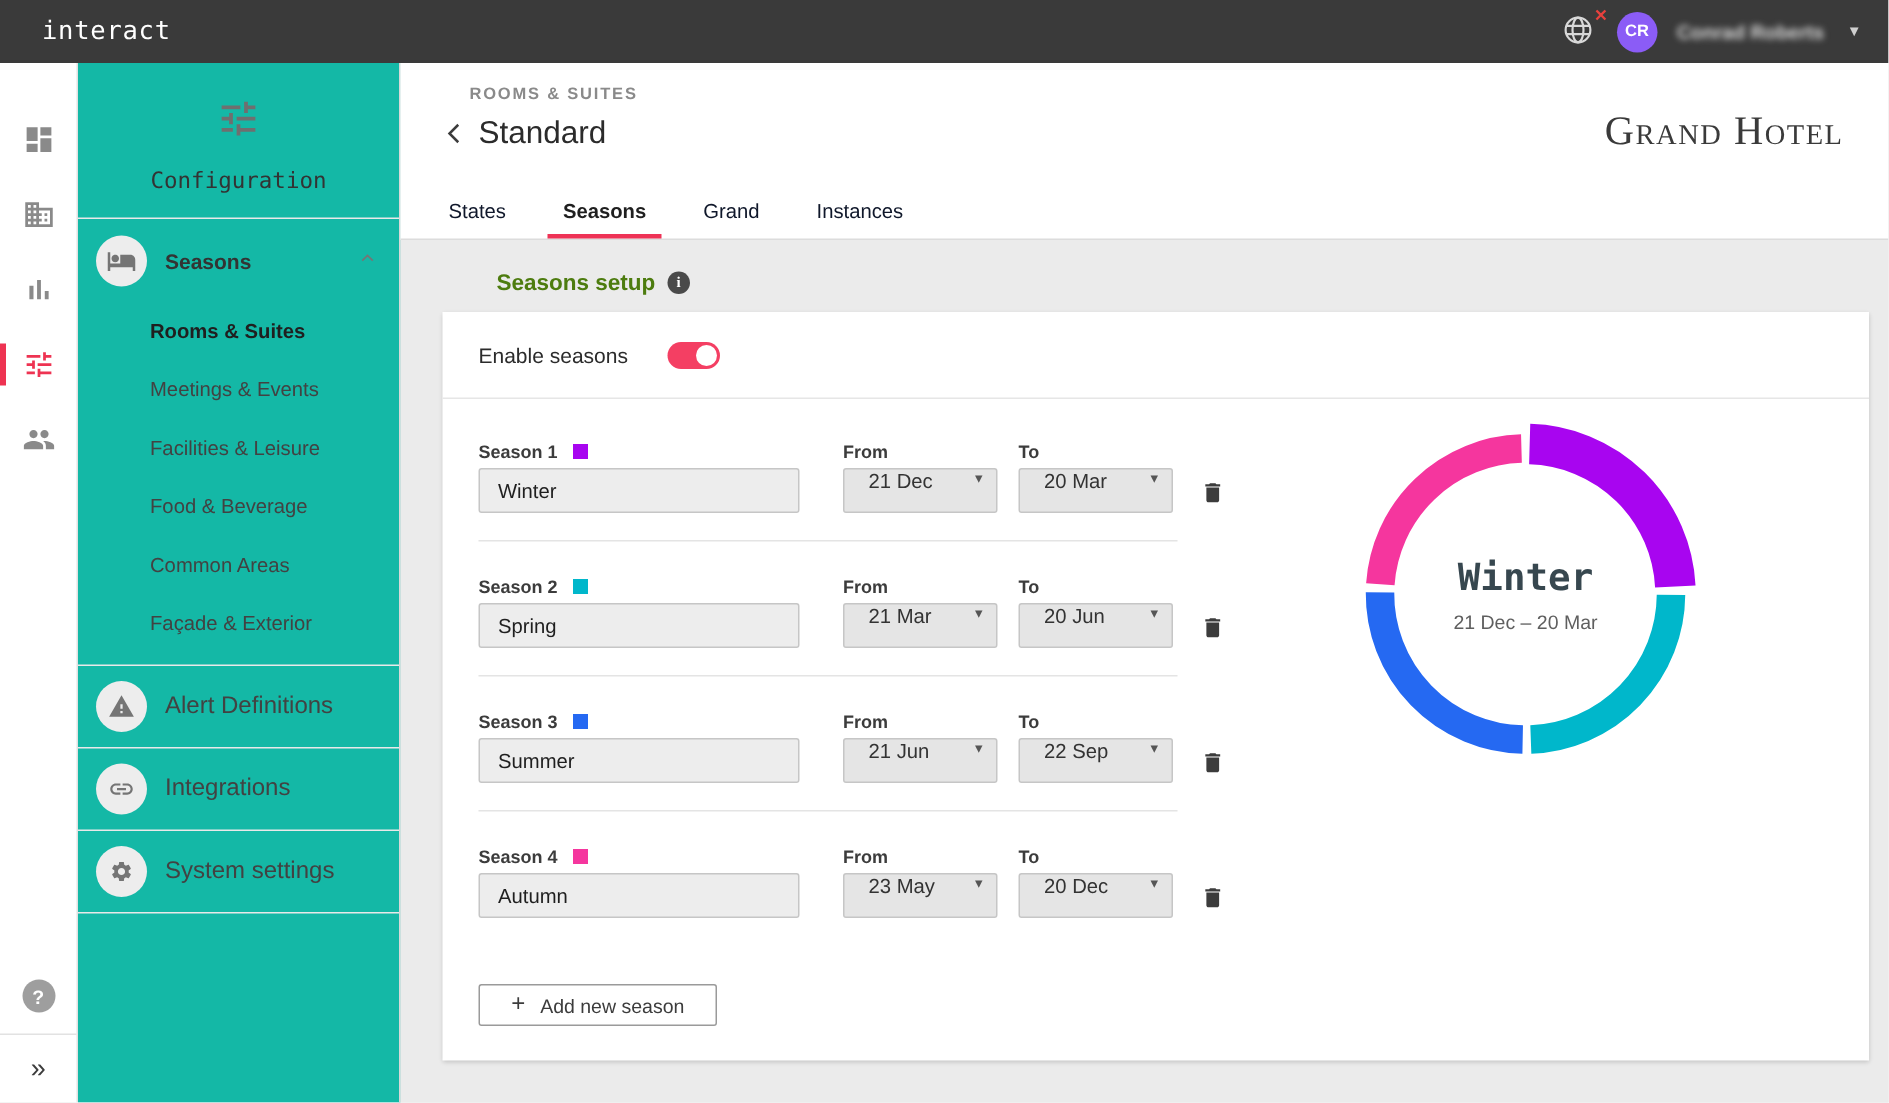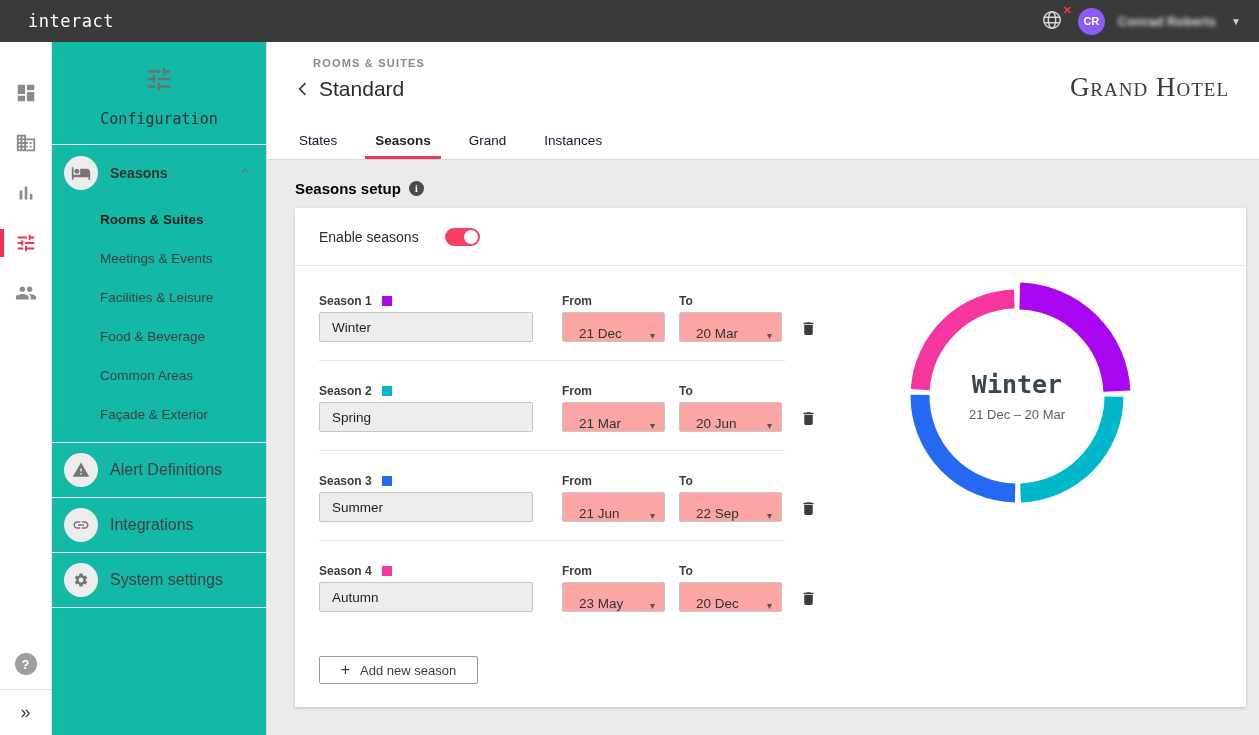--- a/index.html
+++ b/index.html
@@ -75,21 +75,21 @@
     font-size:27px; color:#3a3a3a; letter-spacing:1px; line-height:1; }
   .tabs { display:flex; gap:34px; margin:auto 0 0 30px; }
   .tab { padding:8px 2px 11px; font-size:13.5px; color:#0f172a; position:relative;
     cursor:pointer; }
   .tab.active { color:#1f1f1f; font-weight:bold; }
   .tab.active::after { content:""; position:absolute; left:-8px; right:-8px;
     bottom:0; height:3px; background:#ee3356; }
 
   .content { padding:20px 12px 0 28px; }
   .section-title-row { display:flex; align-items:center; gap:8px; margin-bottom:11px; }
-  .section-title { font-size:15px; color:#000000; font-weight:bold; }
+  .section-title { font-size:15px; color:#4d7c0f; font-weight:bold;margin-left:36px; }
   .info-icon { width:15px; height:15px; border-radius:50%; background:#4a4a4a;
     color:#fff; font-size:10px; font-weight:bold; display:flex;
     align-items:center; justify-content:center; cursor:pointer;
     font-family:"Liberation Serif", serif; }
 
   .card { background:#fff; box-shadow:0 1px 3px rgba(0,0,0,.18); width:951px; }
   .enable-row { height:58px; display:flex; align-items:center; gap:26px;
     padding:0 24px; border-bottom:1px solid #e6e6e6; }
   .enable-label { font-size:14px; color:#2b2b2b; }
   .toggle { width:35px; height:18px; border-radius:9px; background:#f43f63;
@@ -100,22 +100,22 @@
   .card-body { position:relative; padding:24px 24px 23px; }
   .season-row { display:flex; align-items:flex-start; }
   .col-name { width:214px; margin-right:29px; }
   .col-date { width:103px; margin-right:14px; }
   .lbl-line { height:22px; display:flex; align-items:center; font-size:12px;
     font-weight:bold; color:#3c3c3c; }
   .swatch { width:10px; height:10px; margin-left:10px; display:inline-block; }
   .txt-input { width:214px; height:30px; background:#ededed;
     border:1px solid #c6c6c6; border-radius:2px; padding:0 12px; font-size:13.5px;
     color:#1f1f1f; font-family:"Liberation Sans", sans-serif; }
-  .select { width:103px; height:30px; background:#fca5a5; border:1px solid #c6c6c6;
-    border-radius:2px; display:flex; align-items:flex-end;
+  .select { width:103px; height:30px; background:#e5e5e5; border:1px solid #c6c6c6;
+    border-radius:2px; display:flex; align-items:flex-start;
     justify-content:space-between; padding:0 9px 0 16px; font-size:13.5px;
     color:#333; cursor:pointer; }
   .select .caret { font-size:10px; color:#555; }
   .trash-btn { margin-left:2px; margin-top:28px; border:none; background:none;
     color:#3c3c3c; cursor:pointer; padding:2px; }
   .row-divider { height:1px; background:#e4e4e4; width:466px; margin:18px 0 19px; }
   .add-btn { margin-top:44px; width:159px; height:28px; background:#fff;
     border:1px solid #9a9a9a; border-radius:2px; font-size:13px; color:#3c3c3c;
     display:flex; align-items:center; justify-content:center; gap:10px;
     cursor:pointer; font-family:"Liberation Sans", sans-serif; }

